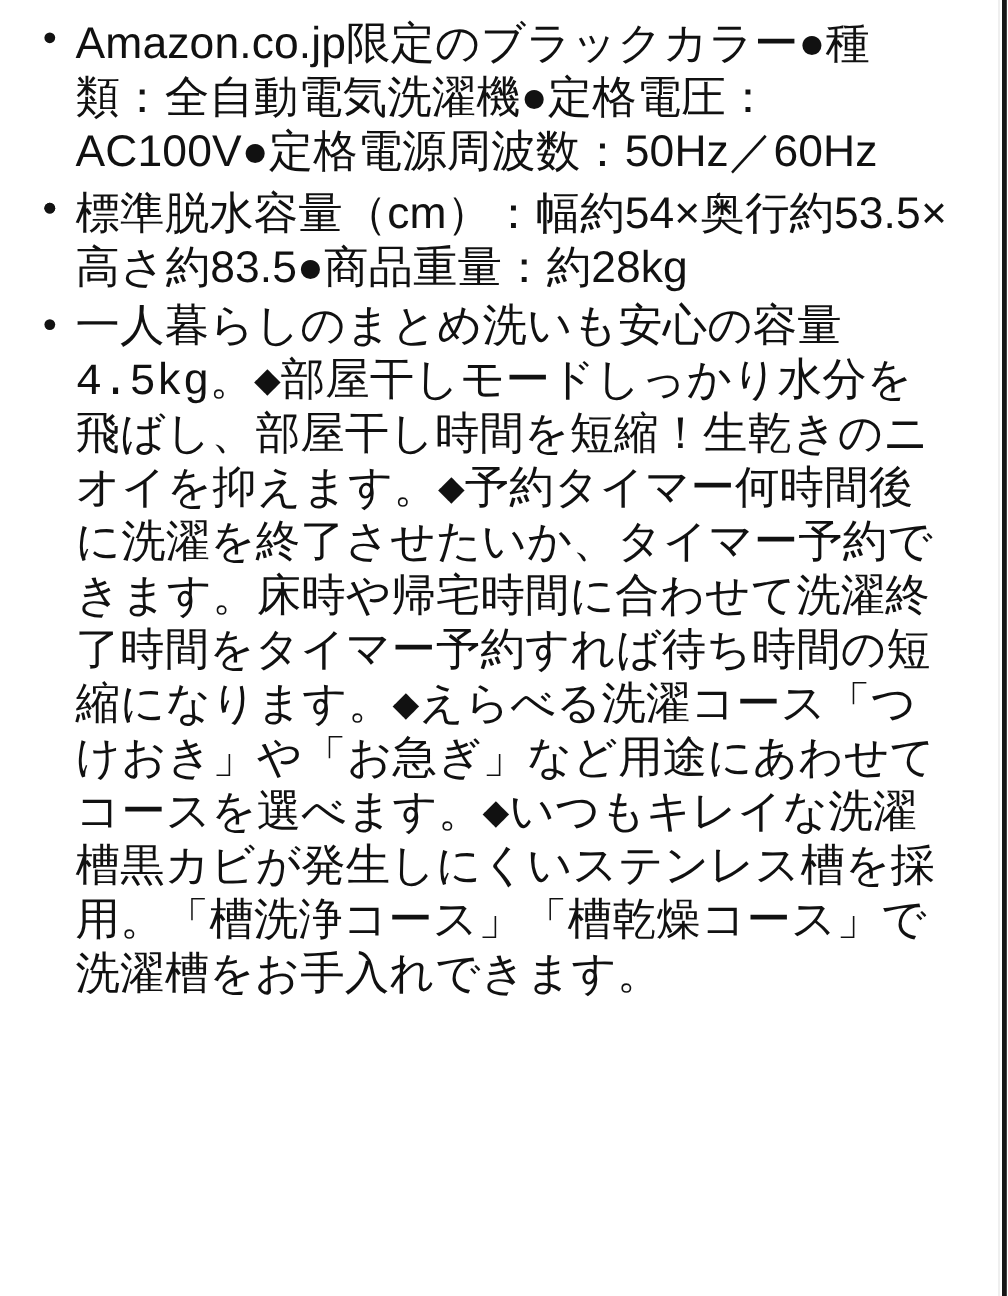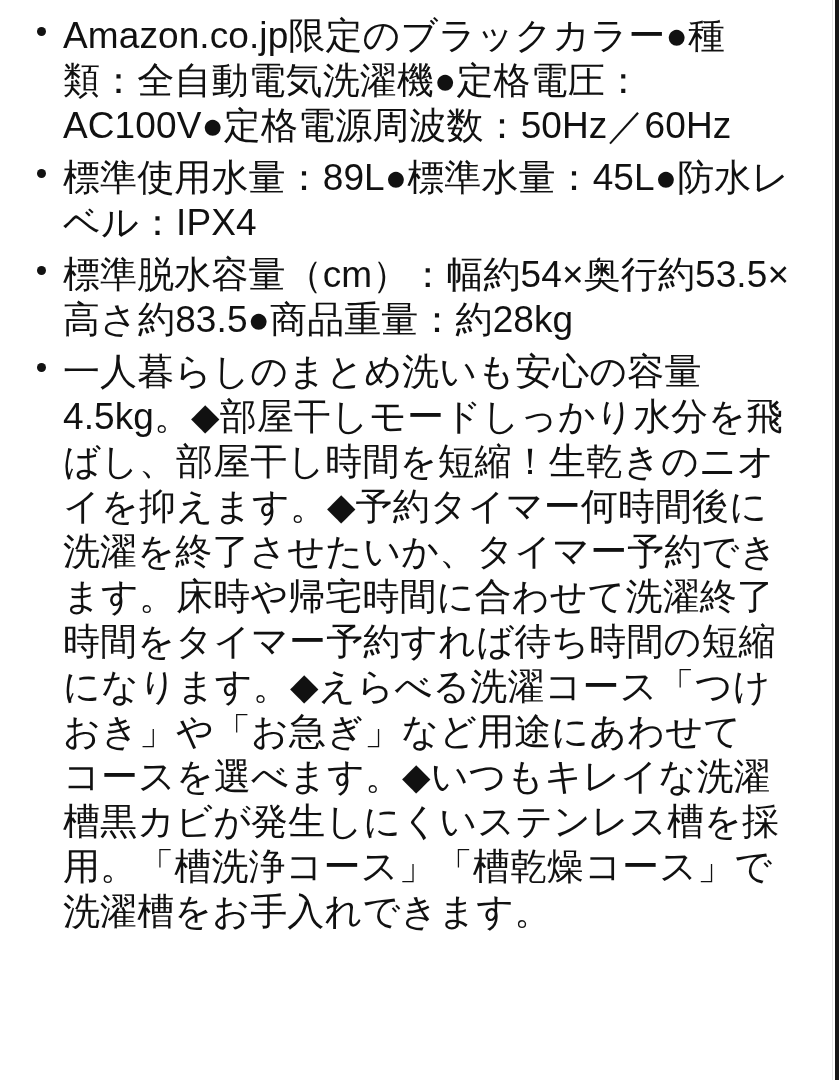--- a/index.html
+++ b/index.html
@@ -28,20 +28,21 @@
     line-height: 45px;
     color: #111111;
     letter-spacing: 0.1px;
     text-align: left;
     word-break: normal;
     overflow-wrap: normal;
     line-break: strict;
   }
   .feature-item:last-child {
     margin-bottom: 13px;
+    font-family: Liberation Mono, monospace;
   }
   .bullet-dot {
     position: absolute;
     left: 37px;
     top: 14px;
     width: 9px;
     height: 9px;
     border-radius: 50%;
     background: #121212;
     display: block;
@@ -69,21 +70,20 @@
 </head>
 <body>
 
 <ul class="feature-list">
   <li class="feature-item">
     <span class="bullet-dot"></span>
     <span class="feature-text">Amazon.co.jp限定のブラックカラー●種類：全自動電気洗濯機●定格電圧：AC100V●定格電源周波数：50Hz／60Hz</span>
   </li>
   <li class="feature-item">
     <span class="bullet-dot"></span>
-    <span class="feature-text">標準使用水量：89L●標準水量：45L●防水レベル：IPX4</span>
   </li>
   <li class="feature-item">
     <span class="bullet-dot"></span>
     <span class="feature-text">標準脱水容量（cm）：幅約54×奥行約53.5×高さ約83.5●商品重量：約28kg</span>
   </li>
   <li class="feature-item">
     <span class="bullet-dot"></span>
     <span class="feature-text">一人暮らしのまとめ洗いも安心の容量4.5kg。◆部屋干しモードしっかり水分を飛ばし、部屋干し時間を短縮！生乾きのニオイを抑えます。◆予約タイマー何時間後に洗濯を終了させたいか、タイマー予約できます。床時や帰宅時間に合わせて洗濯終了時間をタイマー予約すれば待ち時間の短縮になります。◆えらべる洗濯コース「つけおき」や「お急ぎ」など用途にあわせてコースを選べます。◆いつもキレイな洗濯槽黒カビが発生しにくいステンレス槽を採用。「槽洗浄コース」「槽乾燥コース」で洗濯槽をお手入れできます。</span>
   </li>
 </ul>

